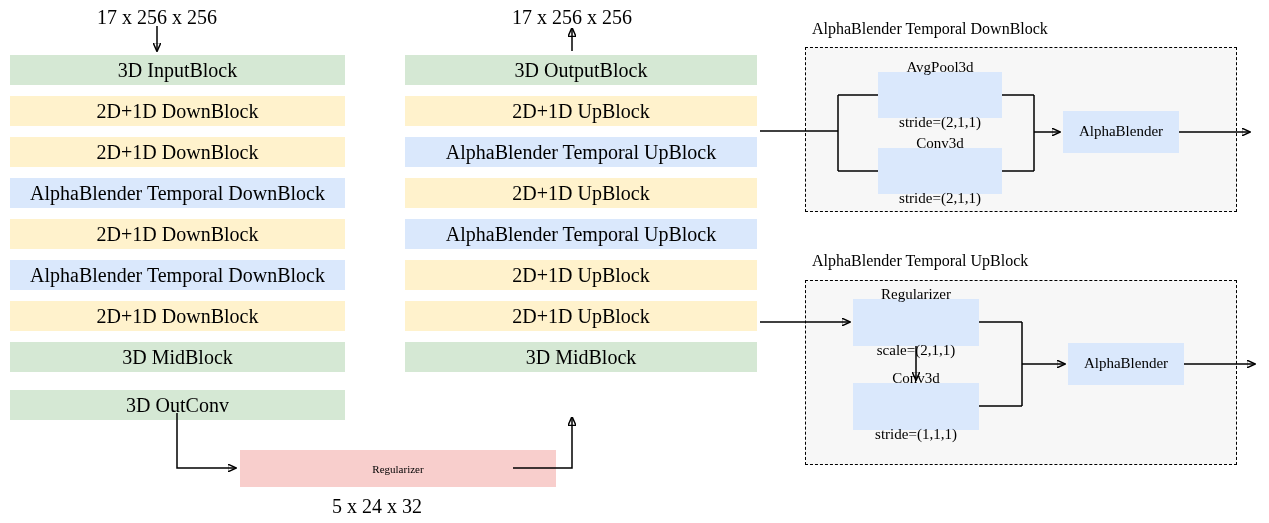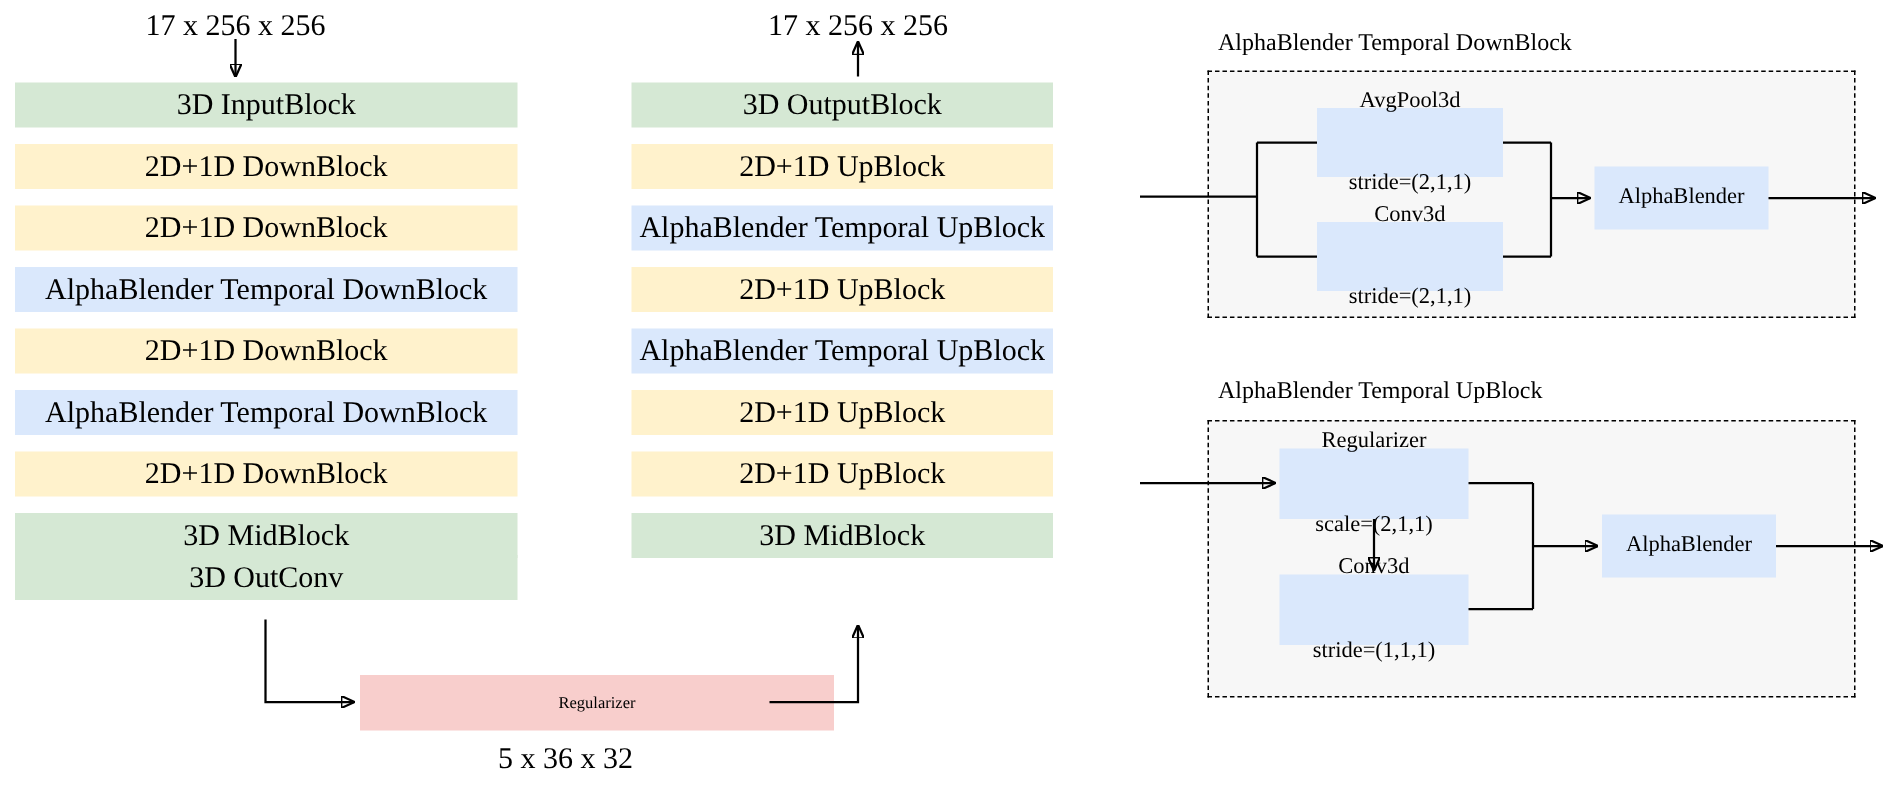--- a/index.html
+++ b/index.html
@@ -5,21 +5,21 @@
   html,body{margin:0;padding:0;background:#fff;}
   .canvas{
     position:relative;width:1269px;height:523px;background:#ffffff;
     font-family:"Liberation Serif","DejaVu Serif",serif;color:#000;overflow:hidden;
   }
   .block{
     position:absolute;height:30px;display:flex;align-items:center;justify-content:center;
     font-size:20px;white-space:nowrap;
   }
   .col-left{left:10px;width:335px;}
-  .col-mid{left:405px;width:281px;margin-left:16px;}
+  .col-mid{left:405px;width:352px;}
   .green{background:var(--green);}
   .yellow{background:var(--yellow);}
   .blue{background:var(--blue);}
   .pink{background:var(--pink);}
   .shape-label{
     position:absolute;width:160px;text-align:center;font-size:20px;white-space:nowrap;
   }
   .reg-block{
     position:absolute;left:240px;top:450px;width:316px;height:37px;
     display:flex;align-items:center;justify-content:center;font-size:11px;
@@ -44,33 +44,33 @@
   <div class="shape-label" style="left:492px;top:6px">17 x 256 x 256</div>
 
   <div class="block col-left green" style="top:55px">3D InputBlock</div>
   <div class="block col-left yellow" style="top:96px">2D+1D DownBlock</div>
   <div class="block col-left yellow" style="top:137px">2D+1D DownBlock</div>
   <div class="block col-left blue" style="top:178px">AlphaBlender Temporal DownBlock</div>
   <div class="block col-left yellow" style="top:219px">2D+1D DownBlock</div>
   <div class="block col-left blue" style="top:260px">AlphaBlender Temporal DownBlock</div>
   <div class="block col-left yellow" style="top:301px">2D+1D DownBlock</div>
   <div class="block col-left green" style="top:342px">3D MidBlock</div>
-  <div class="block col-left green" style="top:370px">3D OutConv</div>
+  <div class="block col-left green" style="top:390px">3D OutConv</div>
 
   <div class="block col-mid green" style="top:55px">3D OutputBlock</div>
   <div class="block col-mid yellow" style="top:96px">2D+1D UpBlock</div>
   <div class="block col-mid blue" style="top:137px">AlphaBlender Temporal UpBlock</div>
   <div class="block col-mid yellow" style="top:178px">2D+1D UpBlock</div>
   <div class="block col-mid blue" style="top:219px">AlphaBlender Temporal UpBlock</div>
   <div class="block col-mid yellow" style="top:260px">2D+1D UpBlock</div>
   <div class="block col-mid yellow" style="top:301px">2D+1D UpBlock</div>
   <div class="block col-mid green" style="top:342px">3D MidBlock</div>
 
   <div class="reg-block pink">Regularizer</div>
-  <div class="shape-label" style="left:297px;top:495px">5 x 36 x 32</div>
+  <div class="shape-label" style="left:297px;top:495px">5 x 24 x 32</div>
 
   <div class="detail-title" style="left:812px;top:20px">AlphaBlender Temporal DownBlock</div>
   <div class="panel" style="left:805px;top:47px;width:432px;height:165px"></div>
   <div class="detail-box" style="left:878px;top:72px;width:124px;height:46px">
     <span>AvgPool3d</span>
     <span>stride=(2,1,1)</span>
   </div>
   <div class="detail-box" style="left:878px;top:148px;width:124px;height:46px">
     <span>Conv3d</span>
     <span>stride=(2,1,1)</span>

